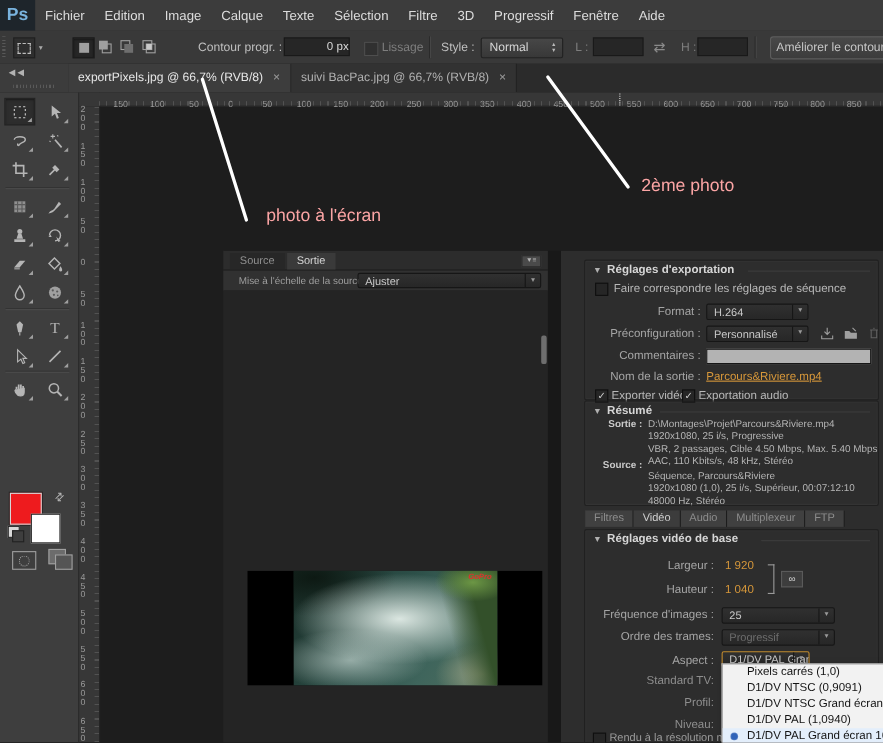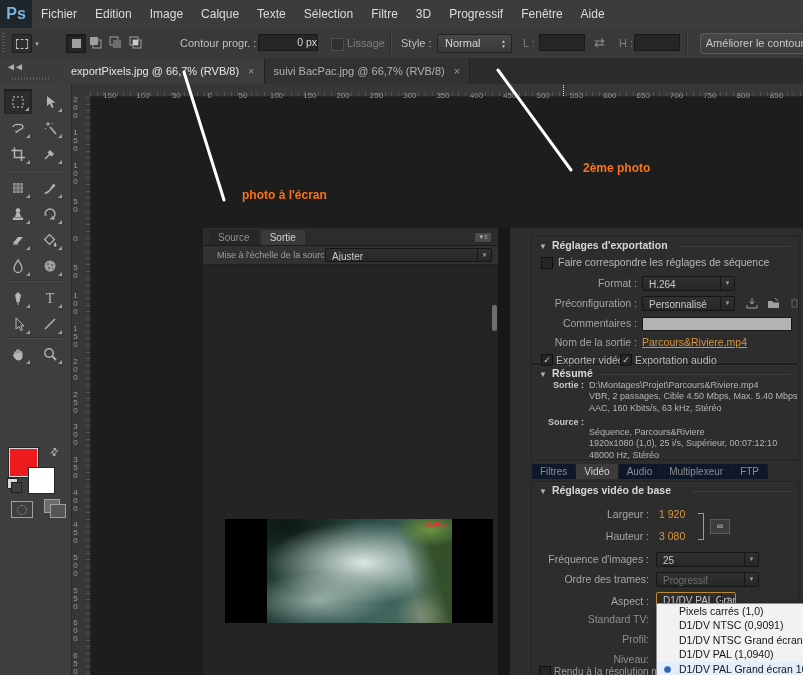--- a/index.html
+++ b/index.html
@@ -100,32 +100,32 @@
   .cb{position:absolute;width:10px;height:10px;background:#262626;border:1px solid #0f0f0f;color:#cfcfcf;font-size:9px;line-height:10px;text-align:center;}
   .lbl-r{position:absolute;text-align:right;color:#a5a5a5;font-size:10.5px;height:15px;line-height:15px;white-space:nowrap;}
   .lbl-l{position:absolute;color:#b8b8b8;font-size:10.5px;height:14px;line-height:14px;white-space:nowrap;}
   .val-orange{position:absolute;color:#d6973a;font-size:10.5px;height:15px;line-height:15px;}
   .link{position:absolute;color:#d6973a;font-size:10.5px;text-decoration:underline;height:14px;line-height:14px;}
   .cmt-input{position:absolute;background:#b3b3b3;border:1px solid #161616;height:12px;}
   .picon{position:absolute;width:16px;height:13px;display:flex;align-items:center;justify-content:center;}
   .sum-lbl{position:absolute;font-size:9px;font-weight:bold;color:#c9c9c9;text-align:right;white-space:nowrap;}
   .sum-lines{position:absolute;font-size:9px;color:#b5b5b5;line-height:11.3px;white-space:nowrap;}
   .fv-tabs{position:absolute;left:22px;top:236px;display:flex;height:15px;}
-  .fv-tabs span{display:block;padding:0 8px;background:#0f172a;color:#8c8c8c;font-size:10px;line-height:15px;border-right:1px solid #1c1c1c;}
+  .fv-tabs span{display:block;padding:0 8px;background:#404040;color:#8c8c8c;font-size:10px;line-height:15px;border-right:1px solid #1c1c1c;}
   .fv-tabs span:nth-child(2){background:#3c3c3c;color:#cfcfcf;}
   .bracket{position:absolute;width:5px;border:1px solid #9a9a9a;border-left:none;}
   .linkchain{position:absolute;width:18px;height:13px;background:#3d3d3d;border:1px solid #5a5a5a;color:#cfcfcf;font-size:9px;line-height:12px;text-align:center;}
   
   .aspect-menu{position:absolute;left:656px;top:603px;width:200px;height:80px;background:#f2f2f2;border:1px solid #8e8e8e;box-shadow:3px 3px 6px rgba(0,0,0,.55);z-index:40;}
   .am-row{position:relative;height:14.4px;line-height:14.4px;font-size:10.5px;color:#141414;padding-left:22px;white-space:nowrap;overflow:hidden;}
   .am-row.sel{background:#e3eefb;}
   .am-row.sel::before{content:"";position:absolute;left:7px;top:4px;width:7px;height:7px;border-radius:50%;background:#2f62b8;box-shadow:inset 0 0 1px #fff;}
   
   .anno-svg{position:absolute;left:0;top:0;z-index:50;pointer-events:none;}
-  .anno-label{position:absolute;color:#f97316;font-weight:bold;font-size:12px;z-index:50;white-space:nowrap;}
+  .anno-label{position:absolute;color:#fca5a5;font-weight:normal;font-size:16px;z-index:50;white-space:nowrap;}
 </style>
 </head>
 <body>
 
 <div class="menubar">
   <div class="pslogo">Ps</div>
   <div class="menu-items">
 
   <div>Fichier</div>
       <div>Edition</div>
@@ -451,22 +451,23 @@
       <div class="lbl-l" style="left:103px;top:116px;">Exportation audio</div>
     </div>
 
     <div class="sec" style="top:136px;height:94px;">
       <div class="sec-h"><span class="tri">▼</span><span>Résumé</span></div>
       <div class="sec-line" style="left:68px;"></div>
       <div class="sum-lbl" style="left:0;width:52px;top:15px;">Sortie :</div>
       <div class="sum-lines" style="left:57px;top:15px;">
 
       <div>D:\Montages\Projet\Parcours&amp;Riviere.mp4</div>
+          <div>1920x1080, 25 i/s, Progressive</div>
           <div>VBR, 2 passages, Cible 4.50 Mbps, Max. 5.40 Mbps</div>
-          <div>AAC, 160  Kbits/s, 63  kHz, Stéréo</div>
+          <div>AAC, 110  Kbits/s, 48  kHz, Stéréo</div>
         </div>
       <div class="sum-lbl" style="left:0;width:52px;top:52px;">Source :</div>
       <div class="sum-lines" style="left:57px;top:62px;">
 
       <div>Séquence, Parcours&amp;Riviere</div>
           <div>1920x1080 (1,0), 25  i/s, Supérieur, 00:07:12:10</div>
           <div>48000 Hz, Stéréo</div>
         </div>
     </div>
 
@@ -479,21 +480,21 @@
         <span>FTP</span>
       </div>
 
     <div class="sec" style="top:253px;height:196px;">
       <div class="sec-h"><span class="tri">▼</span><span>Réglages vidéo de base</span></div>
       <div class="sec-line" style="left:160px;"></div>
 
       <div class="lbl-r" style="left:0;width:117px;top:25px;">Largeur :</div>
       <div class="val-orange" style="left:127px;top:25px;">1 920</div>
       <div class="lbl-r" style="left:0;width:117px;top:47px;">Hauteur :</div>
-      <div class="val-orange" style="left:127px;top:47px;">3 080</div>
+      <div class="val-orange" style="left:127px;top:47px;">1 040</div>
       <div class="bracket" style="left:166px;top:31px;height:25px;"></div>
       <div class="linkchain" style="left:178px;top:37px;">∞</div>
 
       <div class="lbl-r" style="left:0;width:117px;top:70px;">Fréquence d'images :</div>
       <div class="dd" style="left:124px;top:70px;width:103px;height:15px;"><span>25</span><i class="arr">▼</i></div>
 
       <div class="lbl-r" style="left:0;width:117px;top:90px;">Ordre des trames:</div>
       <div class="dd dis" style="left:124px;top:90px;width:103px;height:15px;"><span>Progressif</span><i class="arr">▼</i></div>
 
       <div class="lbl-r" style="left:0;width:117px;top:112px;">Aspect :</div>

